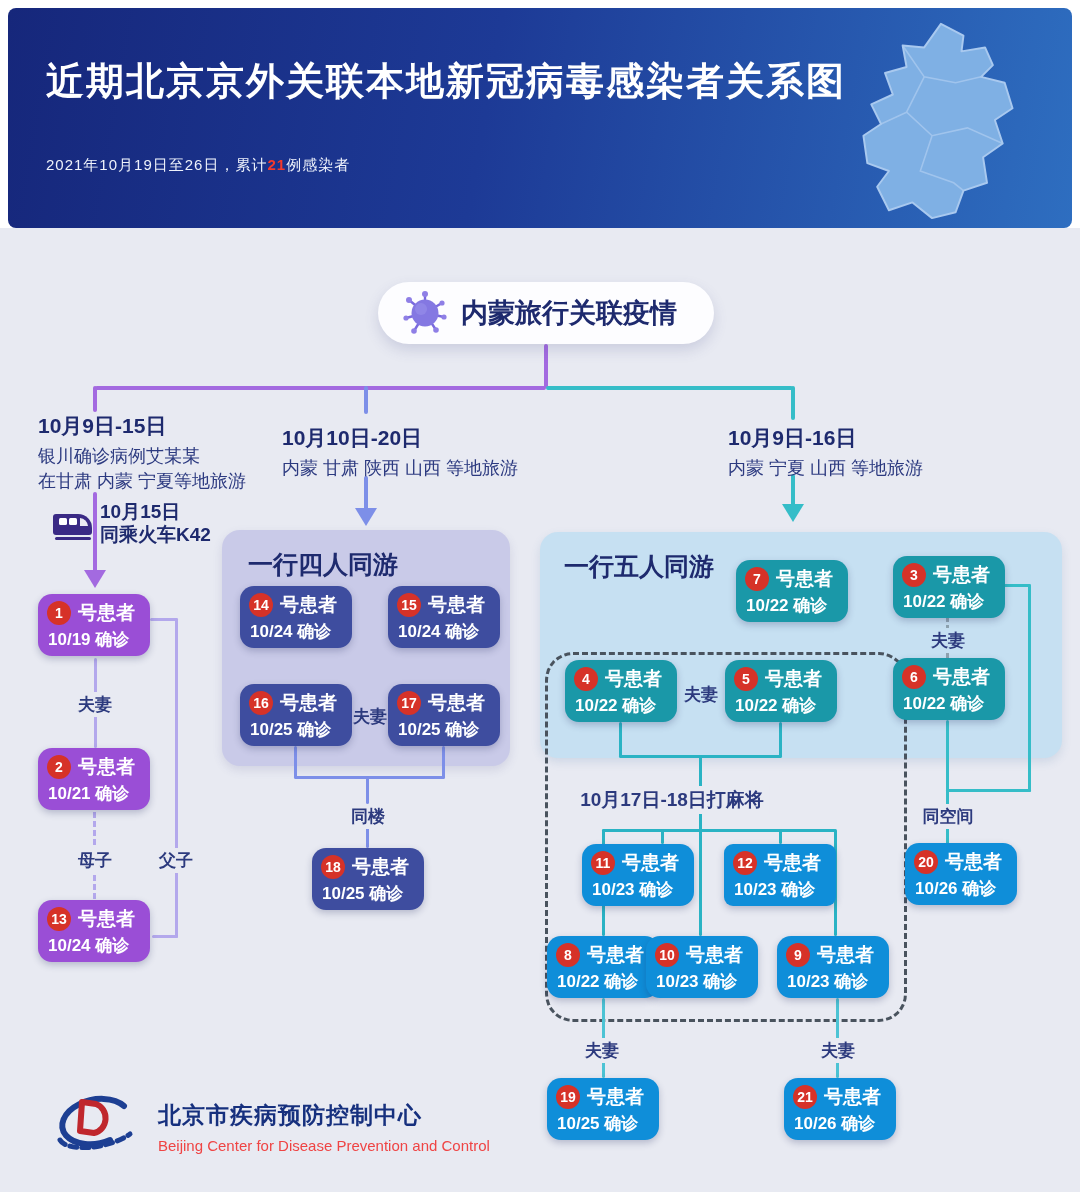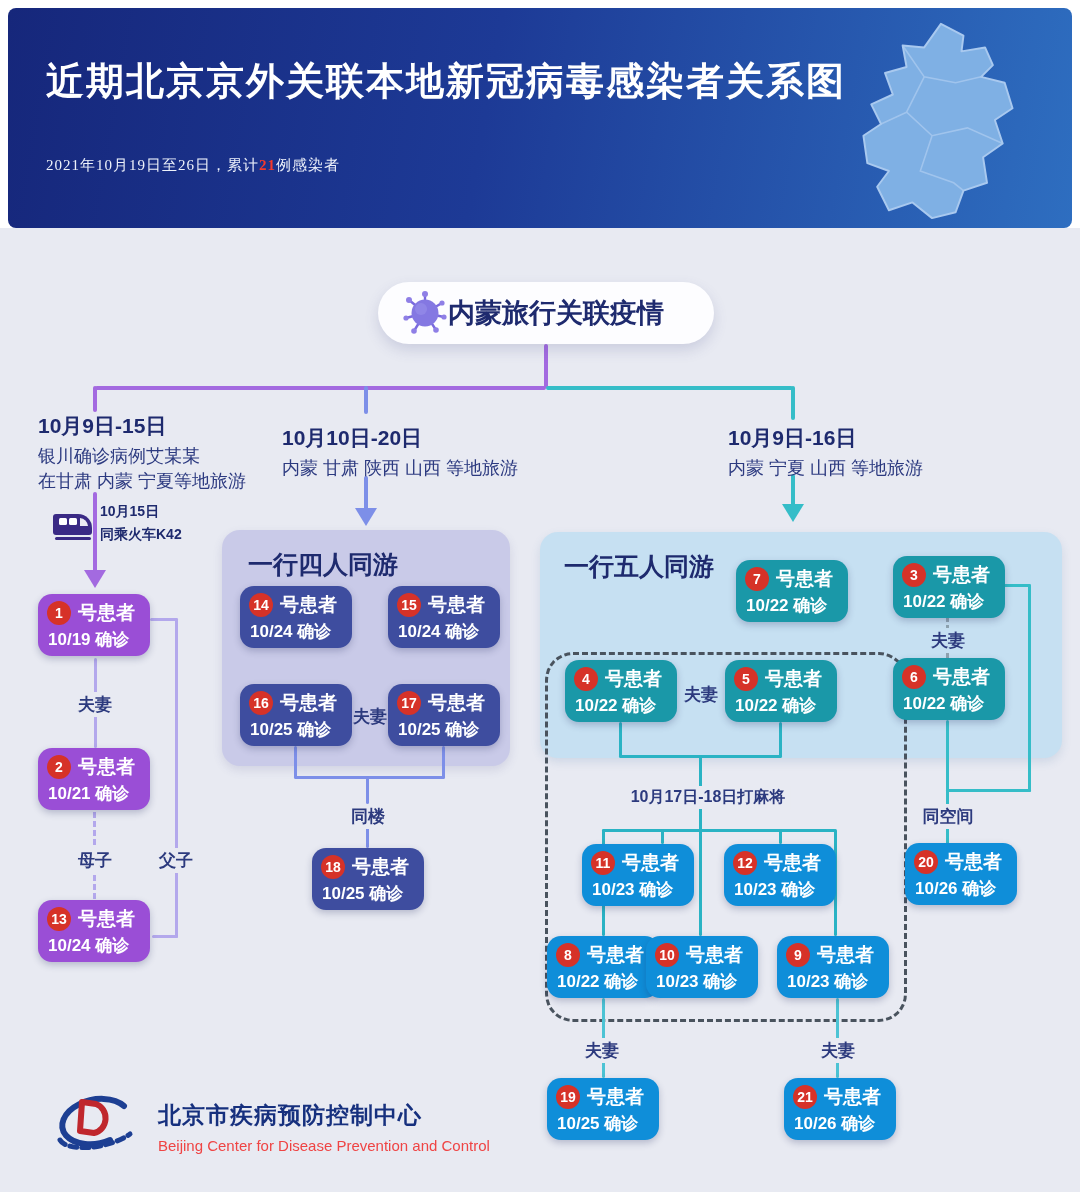--- a/index.html
+++ b/index.html
@@ -1,35 +1,35 @@
 <!DOCTYPE html>
 <html><head>
 <meta charset="utf-8">
 <style>
   html,body{margin:0;padding:0;background:#ffffff;}
   #page{position:relative;width:1080px;height:1192px;overflow:hidden;background:#ffffff;
         font-family:"Liberation Sans","DejaVu Sans",sans-serif;}
   
   .header{position:absolute;left:8px;top:8px;width:1064px;height:220px;border-radius:8px;
-          background:linear-gradient(100deg,#16277b 0%,#1d3a96 45%,#2e6ec0 100%);font-family:Liberation Serif, serif;}
+          background:linear-gradient(100deg,#16277b 0%,#1d3a96 45%,#2e6ec0 100%);}
   .header-title{position:absolute;left:38px;top:48px;font-size:38px;font-weight:bold;color:#ffffff;letter-spacing:2px;white-space:nowrap;}
   .header-sub{position:absolute;left:38px;top:148px;font-size:15px;color:#eef2fb;letter-spacing:1px;}
   .header-sub b{color:#f5392c;font-weight:bold;}
   .bjmap{position:absolute;right:36px;top:10px;}
   
   .main-bg{position:absolute;left:0;top:228px;width:1080px;height:964px;background:#e8eaf2;}
   
   .groupbox{position:absolute;border-radius:18px;z-index:1;}
   .gb-purple{background:#c9cae8;box-shadow:0 4px 10px rgba(80,80,140,.15);}
   .gb-blue{background:#c6e0f2;box-shadow:0 4px 10px rgba(60,110,160,.15);}
   .group-label{position:absolute;font-size:25px;font-weight:bold;color:#1e2a6e;z-index:4;white-space:nowrap;}
   .dashbox{position:absolute;border:3px dashed #49535e;border-radius:28px;z-index:2;}
   
   .pill{position:absolute;left:378px;top:282px;width:336px;height:62px;border-radius:31px;background:#fdfdff;
-        box-shadow:0 6px 14px rgba(70,80,140,.18);display:flex;align-items:center;padding:0 24px;box-sizing:border-box;z-index:5;}
+        box-shadow:0 6px 14px rgba(70,80,140,.18);display:flex;align-items:center;gap:13px;padding:0 24px;box-sizing:border-box;z-index:5;}
   .pill-label{font-size:27px;font-weight:bold;color:#1e2a6e;white-space:nowrap;}
   
   .vline{position:absolute;width:4px;border-radius:2px;z-index:3;}
   .vline3{position:absolute;width:3px;border-radius:2px;z-index:3;}
   .hline{position:absolute;height:4px;border-radius:2px;z-index:3;}
   .hline3{position:absolute;height:3px;border-radius:2px;z-index:3;}
   .c-purple{background:#a36ae0;} .c-violet{background:#7d8fe8;} .c-lav{background:#b3a8ec;}
   .c-teal{background:#35bdc8;} .c-teal2{background:#2ab3c4;} .c-teal3{background:#4cc3d4;}
   .dashv{position:absolute;width:0;z-index:3;}
   .dash-lav{border-left:3px dashed #b3a8ec;}
@@ -37,21 +37,21 @@
   .ahead{position:absolute;width:0;height:0;border-left:11px solid transparent;border-right:11px solid transparent;z-index:3;}
   
   .elabel{position:absolute;transform:translateX(-50%);font-size:17px;font-weight:bold;color:#2c3a7e;
           padding:1px 5px;white-space:nowrap;z-index:4;}
   .bg-main{background:#e8eaf2;} .bg-blue{background:#c6e0f2;} .bg-pbox{background:#c9cae8;}
   
   .branch{position:absolute;z-index:4;white-space:nowrap;}
   .branch-date{font-size:21px;font-weight:bold;color:#1e2a6e;margin-bottom:4px;}
   .branch-line{font-size:18px;line-height:25px;color:#2c3a80;}
   .train-note{position:absolute;left:100px;top:500px;z-index:4;white-space:nowrap;}
-  .train-note div{font-size:14px;font-weight:bold;color:#1e2a6e;line-height:23px;}
+  .train-note div{font-size:19px;font-weight:bold;color:#1e2a6e;line-height:23px;}
   .train-ico{position:absolute;left:53px;top:506px;z-index:4;}
   
   .node{position:absolute;width:112px;height:62px;border-radius:14px;color:#fff;padding:7px 9px;
         box-sizing:border-box;box-shadow:0 3px 7px rgba(30,40,90,.25);z-index:5;}
   .node .row1{display:flex;align-items:center;gap:7px;font-weight:bold;font-size:19px;line-height:24px;white-space:nowrap;}
   .badge{display:inline-flex;width:24px;height:24px;border-radius:50%;background:#d63228;color:#fff;
          font-size:14px;font-weight:bold;align-items:center;justify-content:center;flex:0 0 24px;}
   .node .date{font-size:17px;font-weight:bold;margin-top:3px;padding-left:1px;white-space:nowrap;}
   .purple{background:#9a4ed6;} .indigo{background:#3e4d9f;} .teal{background:#1a98a8;} .blue{background:#0f8ed9;}
   
@@ -158,21 +158,21 @@
   <div class="hline3 c-teal" style="left:946px;top:789px;width:85px;"></div>
 
   <div class="elabel bg-main" style="left:95px;top:692px;">夫妻</div>
   <div class="elabel bg-main" style="left:95px;top:848px;">母子</div>
   <div class="elabel bg-main" style="left:176px;top:848px;">父子</div>
   <div class="elabel bg-pbox" style="left:370px;top:704px;">夫妻</div>
   <div class="elabel bg-main" style="left:368px;top:804px;">同楼</div>
   <div class="elabel bg-blue" style="left:701px;top:682px;">夫妻</div>
   <div class="elabel bg-blue" style="left:948px;top:628px;">夫妻</div>
   <div class="elabel bg-main" style="left:948px;top:804px;">同空间</div>
-  <div class="elabel bg-main" style="left:708px;top:786px;font-size:16px;">10月17日-18日打麻将</div>
+  <div class="elabel bg-main" style="left:672px;top:786px;font-size:19px;">10月17日-18日打麻将</div>
   <div class="elabel bg-main" style="left:602px;top:1038px;">夫妻</div>
   <div class="elabel bg-main" style="left:838px;top:1038px;">夫妻</div>
 
   <div class="branch" style="left:38px;top:412px;">
     <div class="branch-date">10月9日-15日</div>
     <div class="branch-line">银川确诊病例艾某某</div>
     <div class="branch-line">在甘肃 内蒙 宁夏等地旅游</div>
   </div>
   <div class="branch" style="left:282px;top:424px;">
     <div class="branch-date">10月10日-20日</div>
@@ -289,21 +289,21 @@
     <div class="date">10/22 确诊</div>
   </div>
 
   <div class="node blue" style="left:582px;top:844px;">
     <div class="row1">
         <span class="badge">11</span>
         <span>号患者</span>
       </div>
     <div class="date">10/23 确诊</div>
   </div>
-  <div class="node blue" style="left:724px;top:844px;">
+  <div class="node blue" style="left:724px;top:844px;border-radius:9px;">
     <div class="row1">
         <span class="badge">12</span>
         <span>号患者</span>
       </div>
     <div class="date">10/23 确诊</div>
   </div>
   <div class="node blue" style="left:905px;top:843px;">
     <div class="row1">
         <span class="badge">20</span>
         <span>号患者</span>

